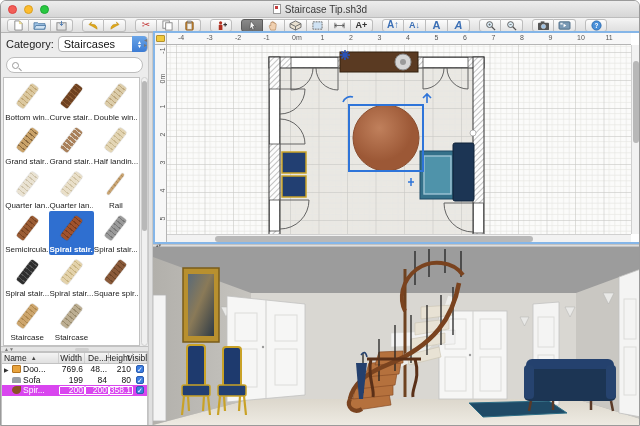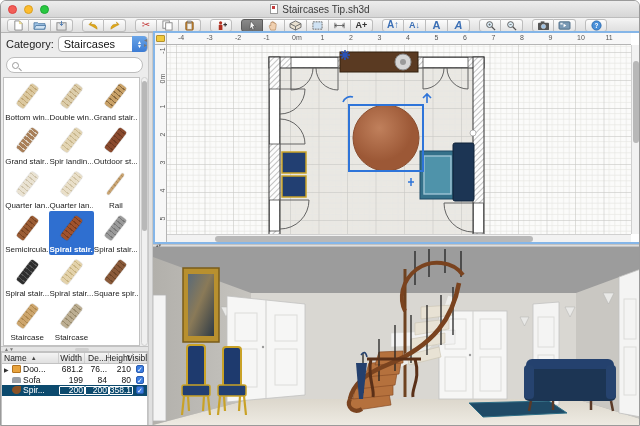--- a/index.html
+++ b/index.html
@@ -74,21 +74,21 @@
              display:flex; align-items:center; padding-left:3px; gap:2px; }
   .hsplit1 .dot { width:14px; height:3px; background:#cfcfcf; border-radius:2px; margin:0 auto; }
 
   
   .ftable { position:absolute; left:0; top:319px; width:147px; height:75px; background:#fff;
             border:1px solid #c2c2c2; font-size:8.5px; overflow:hidden; }
   .fhead { display:flex; height:11px; background:linear-gradient(#f4f4f4,#e0e0e0);
            border-bottom:1px solid #c2c2c2; color:#222; }
   .fhead .hc { border-right:1px solid #cfcfcf; display:flex; align-items:center; padding:0 2px; }
   .frow { display:flex; height:10.5px; align-items:center; color:#111; }
-  .frow.sel { background:#0c4a6e; color:#fff; }
+  .frow.sel { background:#d946ef; color:#fff; }
   .cell { display:flex; align-items:center; height:100%; }
   .c-name { width:57px; padding-left:2px; gap:2px; overflow:hidden; }
   .c-w { width:26px; justify-content:flex-end; padding-right:2px; }
   .c-d { width:24px; justify-content:flex-end; padding-right:2px; }
   .c-h { width:24px; justify-content:flex-end; padding-right:2px; }
   .c-v { width:14px; justify-content:center; }
   .frow.sel .num { border:1px solid #fff; border-radius:1px; padding:0 1px; height:9px; line-height:8px; }
   .exp { width:6px; font-size:6px; color:#333; }
   .frow.sel .exp { color:#fff; }
   .ficon { width:9px; height:8px; border-radius:1px; flex:none; }
@@ -133,21 +133,21 @@
 <div class="window">
 
   <div class="titlebar">
     <div class="lights">
       <div class="light l-red"></div>
       <div class="light l-yel"></div>
       <div class="light l-grn"></div>
     </div>
     <div class="title">
       <span class="docicon"></span>
-      <span>Staircases Tip.sh3d</span>
+      <span>Staircase Tip.sh3d</span>
     </div>
   </div>
 
   <div class="toolbar">
       <div class="tgroup">
         <div class="toolbtn">
           <svg viewBox="0 0 14 12">
             <path d="M3 1h5l3 3v7H3z" fill="#fff" stroke="#888"></path>
             <path d="M8 1l3 3h-3z" fill="#f7e7a0" stroke="#c9b25a" stroke-width=".5"></path>
           </svg>
@@ -308,47 +308,47 @@
     </div>
     <div class="catalog">
         <div class="cat-item">
           <div class="thumb">
             <div class="bar" style="background: repeating-linear-gradient(0deg, rgb(220, 201, 160) 0px, rgb(220, 201, 160) 3px, rgb(194, 168, 119) 3px, rgb(194, 168, 119) 4px);"></div>
           </div>
           <div class="clabel">Bottom win...</div>
         </div>
         <div class="cat-item">
           <div class="thumb">
+            <div class="bar" style="background: repeating-linear-gradient(0deg, rgb(110, 65, 32) 0px, rgb(110, 65, 32) 3px, rgb(138, 90, 51) 3px, rgb(138, 90, 51) 4px);"></div>
+          </div>
+          <div class="clabel">Curve stair...</div>
+        </div>
+        <div class="cat-item">
+          <div class="thumb">
             <div class="bar" style="background: repeating-linear-gradient(0deg, rgb(220, 205, 170) 0px, rgb(220, 205, 170) 3px, rgb(191, 168, 126) 3px, rgb(191, 168, 126) 4px);"></div>
           </div>
           <div class="clabel">Double win...</div>
         </div>
         <div class="cat-item">
           <div class="thumb">
             <div class="bar" style="background: repeating-linear-gradient(0deg, rgb(201, 162, 105) 0px, rgb(201, 162, 105) 3px, rgb(138, 106, 63) 3px, rgb(138, 106, 63) 4px);"></div>
           </div>
           <div class="clabel">Grand stair...</div>
         </div>
         <div class="cat-item">
           <div class="thumb">
             <div class="bar" style="background: repeating-linear-gradient(0deg, rgb(169, 128, 90) 0px, rgb(169, 128, 90) 3px, rgb(217, 207, 192) 3px, rgb(217, 207, 192) 4px);"></div>
           </div>
           <div class="clabel">Grand stair...</div>
         </div>
         <div class="cat-item">
           <div class="thumb">
             <div class="bar" style="background: repeating-linear-gradient(0deg, rgb(227, 213, 180) 0px, rgb(227, 213, 180) 3px, rgb(201, 184, 143) 3px, rgb(201, 184, 143) 4px);"></div>
           </div>
-          <div class="clabel">Spir landin...</div>
-        </div>
-        <div class="cat-item">
-          <div class="thumb">
-            <div class="bar" style="background: repeating-linear-gradient(0deg, rgb(138, 74, 46) 0px, rgb(138, 74, 46) 3px, rgb(110, 58, 34) 3px, rgb(110, 58, 34) 4px);"></div>
-          </div>
-          <div class="clabel">Outdoor st...</div>
+          <div class="clabel">Half landin...</div>
         </div>
         <div class="cat-item">
           <div class="thumb">
             <div class="bar" style="background: repeating-linear-gradient(0deg, rgb(233, 226, 210) 0px, rgb(233, 226, 210) 3px, rgb(207, 196, 171) 3px, rgb(207, 196, 171) 4px);"></div>
           </div>
           <div class="clabel">Quarter lan...</div>
         </div>
         <div class="cat-item">
           <div class="thumb">
             <div class="bar" style="background: repeating-linear-gradient(0deg, rgb(233, 223, 201) 0px, rgb(233, 223, 201) 3px, rgb(208, 195, 164) 3px, rgb(208, 195, 164) 4px);"></div>
@@ -435,22 +435,22 @@
         <span class="hc c-h">Height</span>
         <span class="hc c-v">Visible</span>
       </div>
       <div>
           <div class="frow">
             <span class="cell c-name">
               <span class="exp">▶</span>
               <span class="ficon fi-group"></span>
               <span class="nm">Doo...</span>
             </span>
-            <span class="cell c-w num">681.2</span>
-            <span class="cell c-d num">76...</span>
+            <span class="cell c-w num">769.6</span>
+            <span class="cell c-d num">48...</span>
             <span class="cell c-h num">210</span>
             <span class="cell c-v">
               <span class="cb">✓</span>
             </span>
           </div>
           <div class="frow">
             <span class="cell c-name">
               <span class="exp"></span>
               <span class="ficon fi-sofa"></span>
               <span class="nm">Sofa</span>

